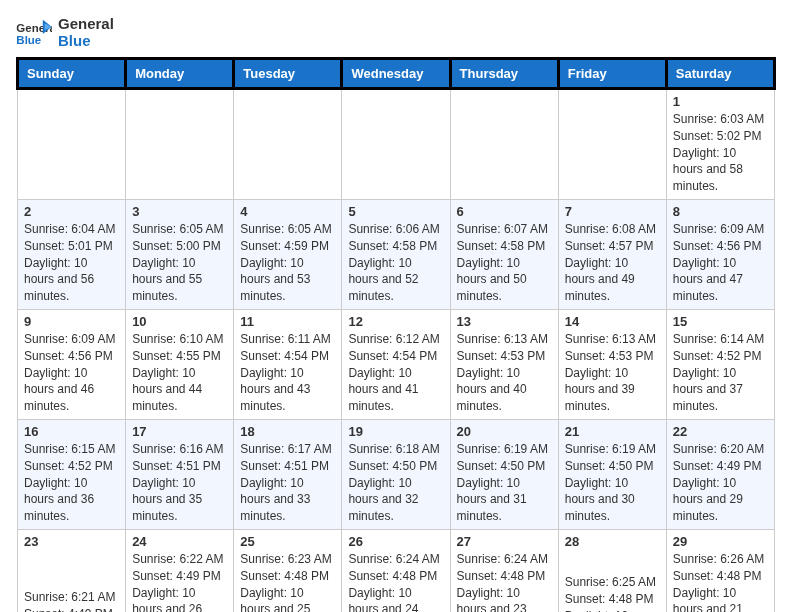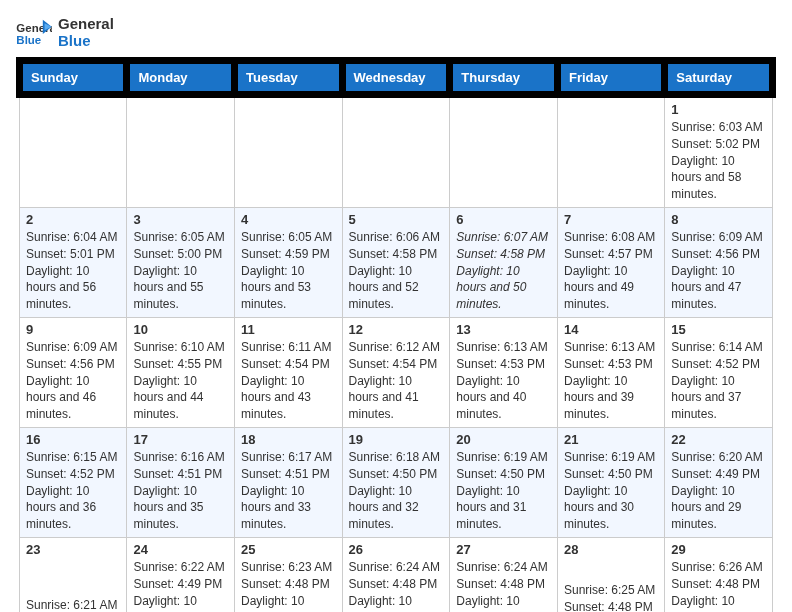--- a/index.html
+++ b/index.html
@@ -42,21 +42,21 @@
       border-collapse: collapse;
       border: 1px solid #ccc;
     }
     .calendar thead th {
       background-color: #1a73c8;
       color: #fff;
       text-align: left;
       padding: 6px 8px;
       font-size: 13px;
       font-weight: bold;
-      border: 7px solid #000000;
+      border: 3px solid #000000;
     }
     .calendar tbody td {
       vertical-align: top;
       border: 1px solid #ccc;
       padding: 4px 6px;
       width: 108px;
       min-height: 80px;
       font-size: 10.5px;
       color: #333;
     }
@@ -153,21 +153,21 @@
 Daylight: 10 hours and 53 minutes.</div>
         </td>
         <td>
           <span class="day-number">5</span>
           <div class="day-info" style="white-space: pre-line;">Sunrise: 6:06 AM
 Sunset: 4:58 PM
 Daylight: 10 hours and 52 minutes.</div>
         </td>
         <td>
           <span class="day-number">6</span>
-          <div class="day-info" style="white-space: pre-line; font-style: italic;">Sunrise: 6:07 AM
+          <div class="day-info" style="white-space: pre-line;">Sunrise: 6:07 AM
 Sunset: 4:58 PM
 Daylight: 10 hours and 50 minutes.</div>
         </td>
         <td>
           <span class="day-number">7</span>
           <div class="day-info" style="white-space: pre-line;">Sunrise: 6:08 AM
 Sunset: 4:57 PM
 Daylight: 10 hours and 49 minutes.</div>
         </td>
         <td>

